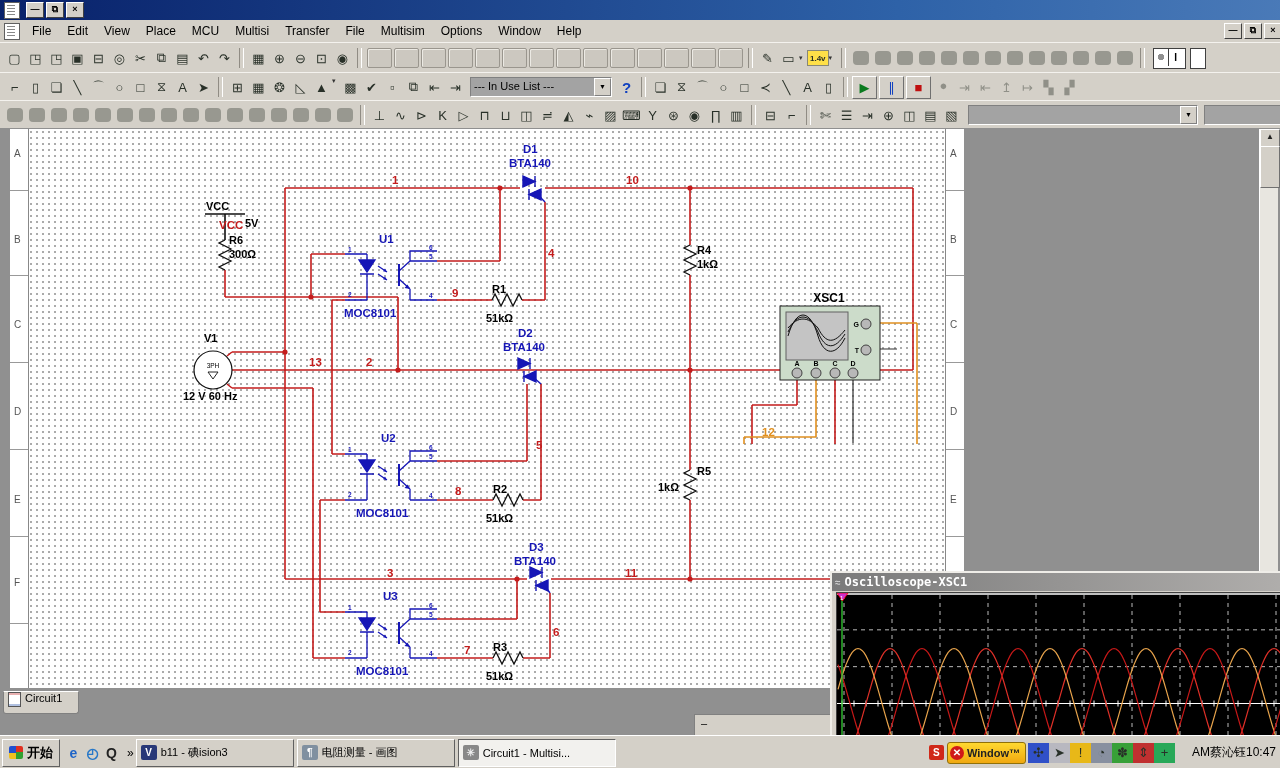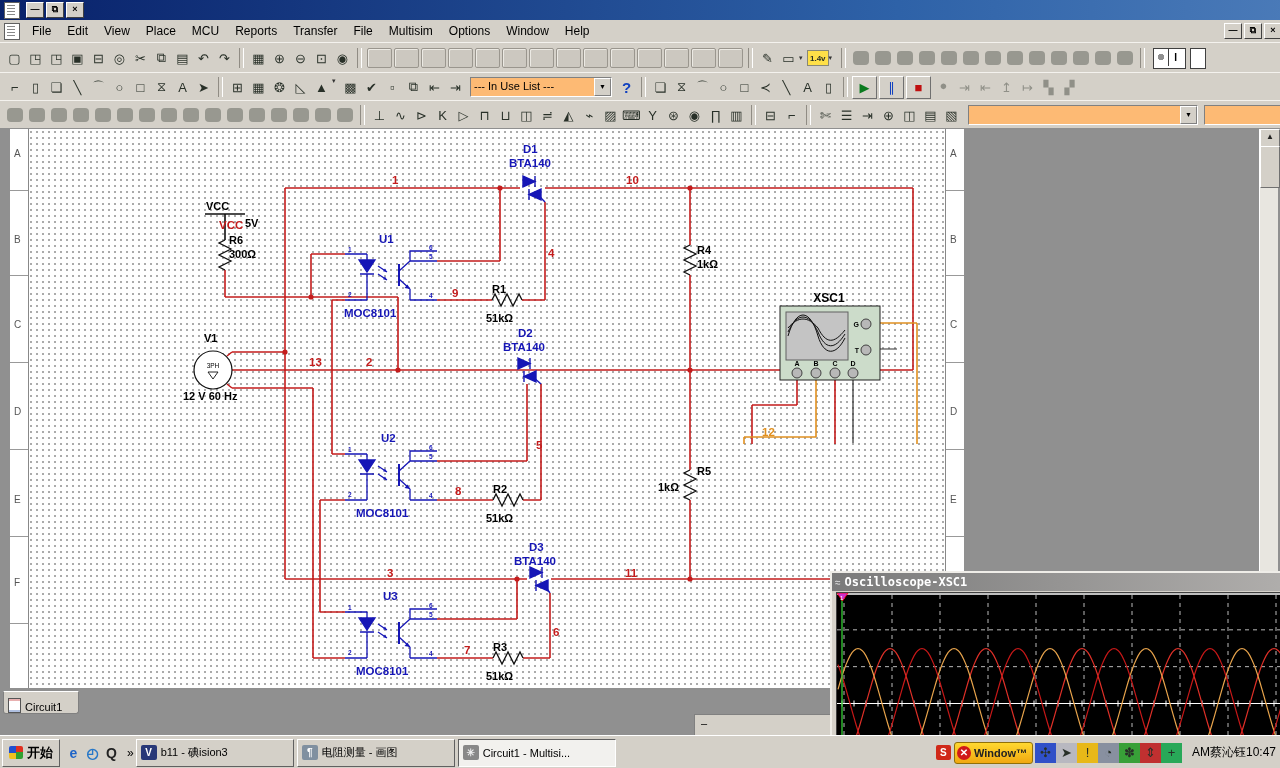--- a/index.html
+++ b/index.html
@@ -23,21 +23,21 @@
          border-top:1px solid #f4f2ee;border-bottom:1px solid #aaa69e;}
   #tb1{top:42px;height:26px;} #tb2{top:72px;height:24px;} #tb3{top:100px;height:24px;}
   .tbi{width:21px;height:20px;display:inline-flex;align-items:center;justify-content:center;
        font-size:13px;color:#283028;flex:none;}
   .tbsep{width:3px;height:20px;border-left:1px solid #908c84;border-right:1px solid #fff;margin:0 4px;flex:none;}
   .blob{width:16px;height:14px;background:#989890;border-radius:4px;margin:1px 3px;}
   .iblob{width:23px;height:18px;background:#ccc8c0;border:1px solid #9a968e;border-radius:2px;margin:0 1px;
          box-shadow:inset 1px 1px 0 #eceae4;}
   .battery{background:#ffe048;font-size:8px;width:auto;padding:1px 2px;border:1px solid #887;height:12px;font-weight:bold;}
   .caret{font-size:7px;width:8px;color:#333;flex:none;}
-  .combo{height:18px;background:#fdba74;border:1px solid;border-color:#808080 #fff #fff #808080;display:flex;flex:none;}
+  .combo{height:18px;background:#a3a3a3;border:1px solid;border-color:#808080 #fff #fff #808080;display:flex;flex:none;}
   .combo .cval{font-size:11px;padding:2px 3px 0;white-space:nowrap;overflow:hidden;}
   .combo .cbtn{width:15px;background:#d4d0c8;border:1px solid;border-color:#fff #808080 #808080 #fff;
                font-size:7px;text-align:center;line-height:15px;}
   .green{color:#0a7a1e;} .blue{color:#1040c0;} .red{color:#c01010;} .gray{color:#909088;}
   .runbtn{border:1px solid;border-color:#fff #707070 #707070 #fff;background:#d4d0c8;width:23px;height:21px;}
   .switch{width:31px;height:19px;background:#fff;border:1px solid #404040;display:inline-flex;flex:none;margin-left:4px;}
   .switch i{display:block;width:14px;height:17px;border-right:1px solid #404040;
             background:radial-gradient(circle at 7px 8px,#909090 3px,#fff 3.5px);}
   .switch b{display:block;width:14px;font-style:normal;font-size:10px;text-align:center;line-height:17px;}
   
@@ -51,21 +51,21 @@
   .rlabel{position:absolute;left:4px;}
   .rtick{position:absolute;left:0;width:100%;height:1px;background:#999;}
   #vscroll{left:1259px;top:1px;width:18px;height:560px;background:#e8e6e0;border-left:1px solid #fff;}
   .sbtn{position:absolute;left:0;width:18px;height:16px;background:#d4d0c8;border:1px solid;
         border-color:#fff #707070 #707070 #fff;font-size:8px;text-align:center;line-height:14px;color:#222;}
   #vthumb{position:absolute;left:0;top:17px;width:18px;height:40px;background:#d4d0c8;border:1px solid;
           border-color:#fff #707070 #707070 #fff;}
   #circuit-svg{left:0;top:0;width:962px;height:561px;}
   
   #sheettab{left:3px;top:563px;width:66px;height:21px;background:#d4d0c8;border:1px solid #808080;border-top:1px solid #fff;
-            border-radius:0 0 3px 3px;display:flex;align-items:flex-end;padding:0 4px;z-index:3;}
+            border-radius:0 0 3px 3px;display:flex;align-items:flex-start;padding:0 4px;z-index:3;}
   #sheettab .ticon{width:11px;height:13px;background:#fff;border:1px solid #555;margin-right:4px;
             box-shadow:inset 0 2px 0 #e8b0b0, inset 0 -2px 0 #b0c0e0;}
   #statusbox{left:694px;top:586px;width:136px;height:20px;background:#d4d0c8;border:1px solid;
              border-color:#808080 #fff #fff #808080;font-size:11px;padding:2px 6px;z-index:3;}
   
   #scope{left:830px;top:443px;width:456px;height:325px;background:#d6d2ca;z-index:5;
          border:2px solid;border-color:#efede8 #5a5a5a #5a5a5a #efede8;}
   #scopetitle{left:0;top:0;width:452px;height:18px;background:linear-gradient(90deg,#7a7a7a,#b0aeac);
               display:flex;align-items:center;color:#fff;padding-left:3px;}
   #scopetitle .ttext{font-family:"DejaVu Sans Mono",monospace;font-weight:bold;font-size:12px;margin-left:4px;}
@@ -87,41 +87,41 @@
         display:flex;align-items:center;justify-content:center;color:#fff;}
   .ticn.folder{background:linear-gradient(#ffe060,#e0a020);border:1px solid #a07010;}
   .ticn.uv{background:#283878;} .ticn.paint{background:#8090a0;} .ticn.ms{background:#888;color:#eee;}
   #tray{display:flex;align-items:center;margin-left:4px;flex:none;}
   #tray .tico{width:15px;height:15px;border-radius:2px;margin:0 1px;font-size:10px;display:flex;align-items:center;
               justify-content:center;color:#fff;font-weight:bold;}
   #norton{height:20px;background:linear-gradient(#ffd830,#f0a810);border:1px solid #907008;border-radius:3px;
           display:flex;align-items:center;font-size:11px;font-weight:bold;color:#222;padding:0 5px 0 2px;margin:0 2px;}
   #norton .nx{width:14px;height:14px;border-radius:50%;background:#d01818;color:#fff;font-size:10px;text-align:center;
               line-height:14px;margin-right:3px;font-weight:bold;}
-  #clock{font-size:12px;margin:0 6px 0 10px;white-space:nowrap;}
+  #clock{font-size:12px;margin:0 6px 0 17px;white-space:nowrap;}
 </style>
 </head>
 <body>
 
 <div id="titlebar" class="abs">
   <div class="docicon"></div>
   <span class="winbtn">—</span>
   <span class="winbtn">⧉</span>
   <span class="winbtn">×</span>
 </div>
 
 <div id="menubar" class="abs">
   <div class="docicon"></div>
   <span style="display:flex">
       <span class="menu-item">File</span>
       <span class="menu-item">Edit</span>
       <span class="menu-item">View</span>
       <span class="menu-item">Place</span>
       <span class="menu-item">MCU</span>
-      <span class="menu-item">Reports</span>
+      <span class="menu-item">Multisi</span>
       <span class="menu-item">Transfer</span>
       <span class="menu-item">File</span>
       <span class="menu-item">Multisim</span>
       <span class="menu-item">Options</span>
       <span class="menu-item">Window</span>
       <span class="menu-item">Help</span>
     </span>
   <span class="spacer"></span>
   <span class="winbtn">—</span>
   <span class="winbtn">⧉</span>

